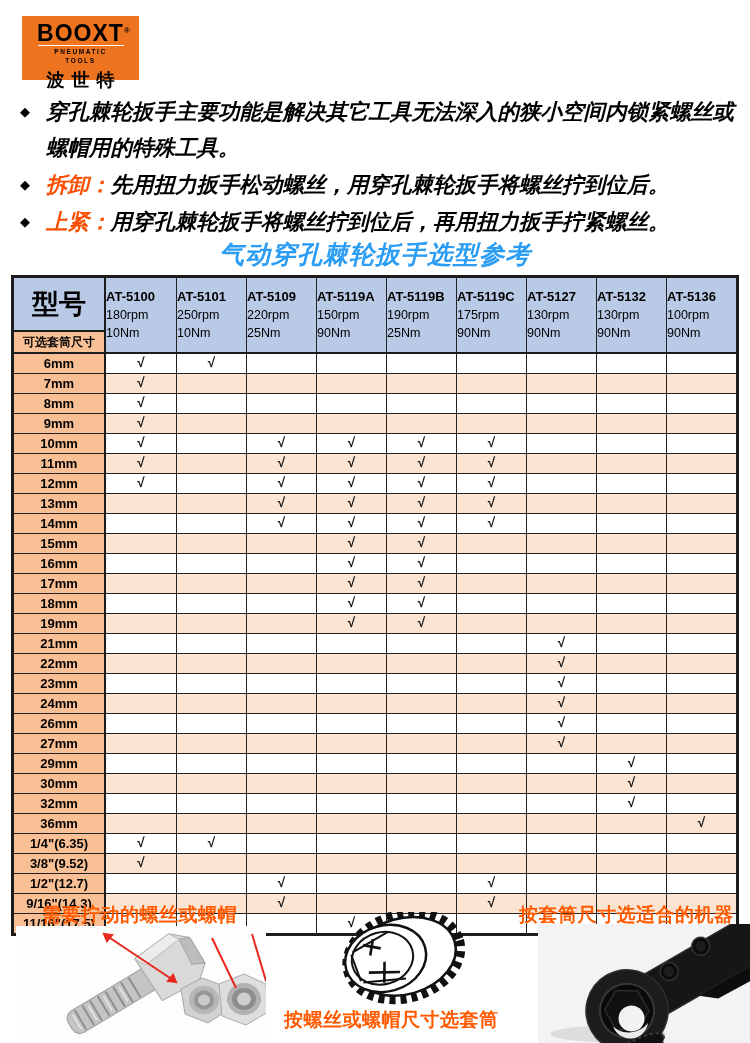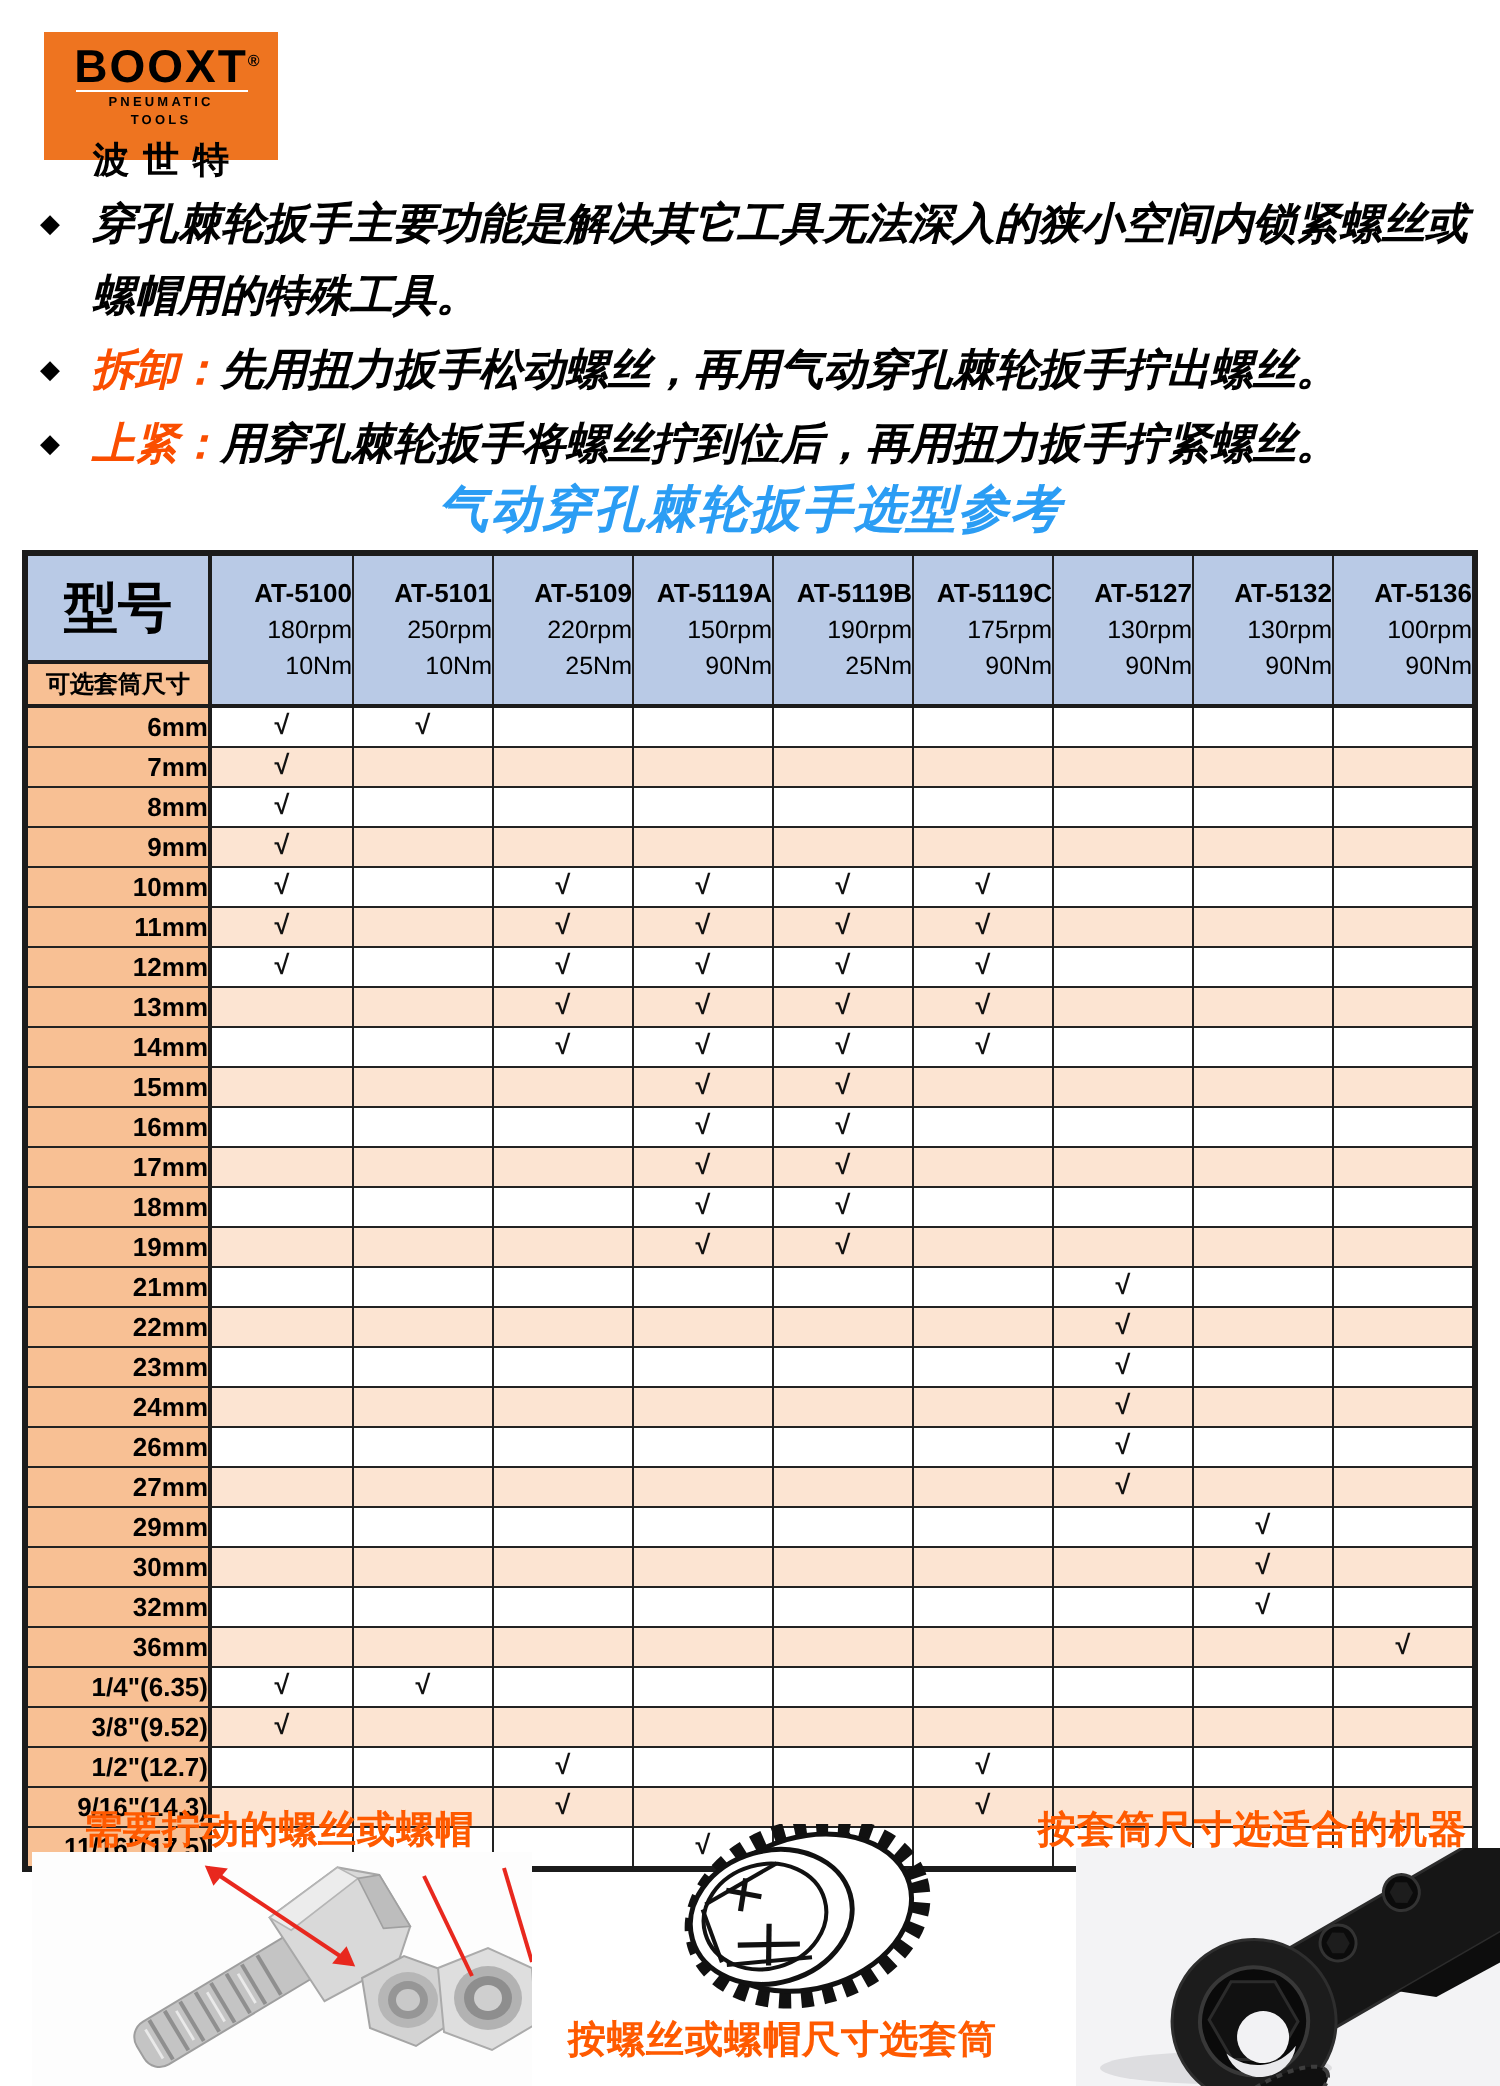--- a/index.html
+++ b/index.html
@@ -48,33 +48,33 @@
   .corner-top{
     height:52px;background:var(--header-blue,#b9cae6);display:flex;align-items:center;justify-content:center;
     font-size:27px;font-weight:bold;border-bottom:2px solid var(--border-dark,#1c1c1c);
   }
   .corner-bottom{
     flex:1;background:var(--size-col-peach,#f8c094);display:flex;align-items:center;justify-content:center;
     font-size:12px;font-weight:bold;letter-spacing:0px;text-align:center;
   }
   .model-cell{
     width:70px;flex:none;background:var(--header-blue,#b9cae6);box-sizing:border-box;
-    display:flex;flex-direction:column;align-items:flex-end;justify-content:center;
+    display:flex;flex-direction:column;align-items:flex-start;justify-content:center;
     text-align:center;line-height:18px;
   }
   .model-cell + .model-cell{border-left:1.5px solid #222;}
   .model-name{font-size:13px;font-weight:bold;white-space:nowrap;}
   .model-rpm,.model-torque{font-size:12.5px;}
 
   .trow{display:flex;height:19px;border-bottom:1.5px solid #222;box-sizing:content-box;}
   .trow:last-child{border-bottom:none;}
   .size-cell{
     width:92px;flex:none;background:var(--size-col-peach,#f8c094);box-sizing:border-box;
     border-right:2px solid var(--border-dark,#1c1c1c);
-    font-size:13px;font-weight:bold;text-align:right;line-height:19px;white-space:nowrap;
+    font-size:13px;font-weight:bold;text-align:center;line-height:19px;white-space:nowrap;
   }
   .check-cell{
     width:70px;flex:none;box-sizing:border-box;text-align:center;line-height:18px;
     font-size:13.5px;font-weight:bold;color:var(--check-color,#111);
   }
   .check-cell + .check-cell{border-left:1.5px solid #222;}
   .trow.stripe .check-cell{background:var(--stripe-peach,#fce4d2);}
   .trow.plain .check-cell{background:#ffffff;}
 
   
@@ -100,21 +100,21 @@
     <div class="logo-brand"><span>BOOXT</span><sup>®</sup></div>
     <div class="logo-sub">PNEUMATIC TOOLS</div>
     <div class="logo-cn">波世特</div>
   </div>
 
   <div class="bullets">
     <div class="bullet">
       <span class="diamond">◆</span><span class="bullet-label"></span><span class="bullet-text">穿孔棘轮扳手主要功能是解决其它工具无法深入的狭小空间内锁紧螺丝或螺帽用的特殊工具。</span>
     </div>
     <div class="bullet">
-      <span class="diamond">◆</span><span class="bullet-label">拆卸：</span><span class="bullet-text">先用扭力扳手松动螺丝，再用气动穿孔棘轮扳手拧出螺丝。</span>
+      <span class="diamond">◆</span><span class="bullet-label">拆卸：</span><span class="bullet-text">先用扭力扳手松动螺丝，用穿孔棘轮扳手将螺丝拧到位后。</span>
     </div>
     <div class="bullet">
       <span class="diamond">◆</span><span class="bullet-label">上紧：</span><span class="bullet-text">用穿孔棘轮扳手将螺丝拧到位后，再用扭力扳手拧紧螺丝。</span>
     </div>
   </div>
 
   <div class="table-title">气动穿孔棘轮扳手选型参考</div>
 
   <div class="sel-table">
     <div class="thead" id="thead">

